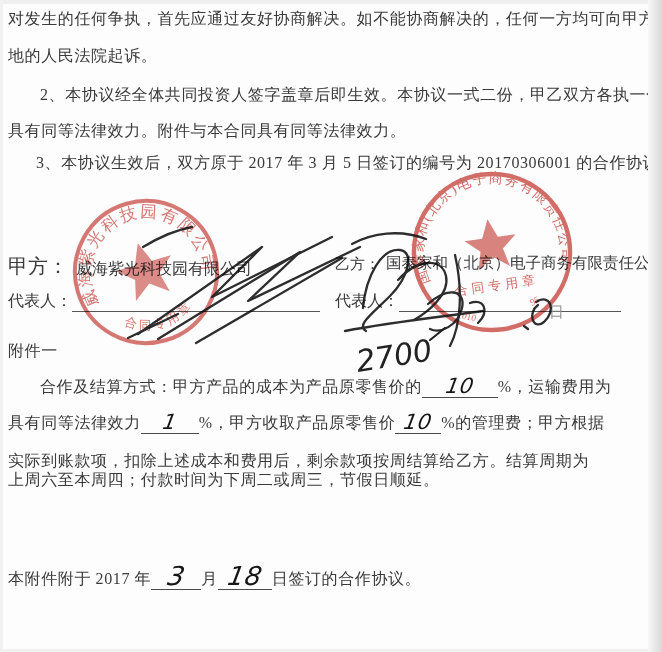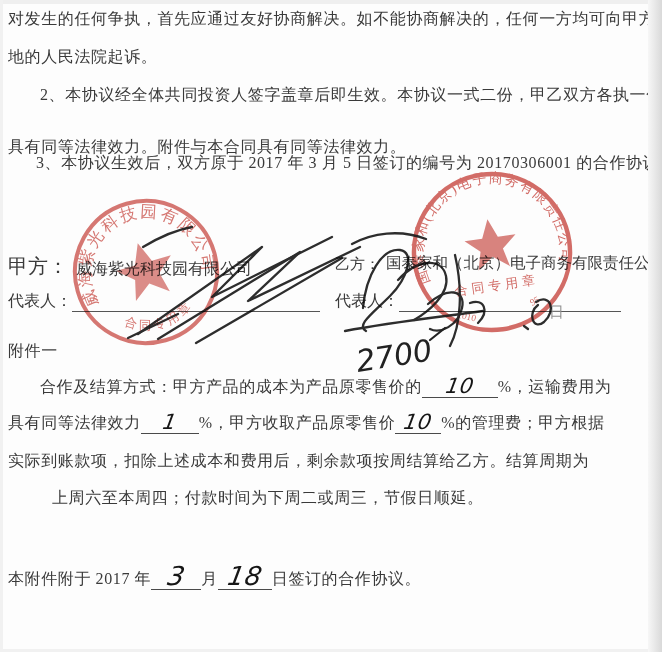--- a/index.html
+++ b/index.html
@@ -26,23 +26,23 @@
   #edge-bottom{left:0;bottom:0;width:662px;height:3px;background:#f1f1f1;}
   #overlay{position:absolute;left:0;top:0;mix-blend-mode:multiply;pointer-events:none;}
   .seal-text{font-family:"Liberation Serif","DejaVu Serif",serif;}
 </style>
 </head>
 <body>
 
 <div id="page">
 
   <div class="tline" style="left:8px;top:8px;">对发生的任何争执，首先应通过友好协商解决。如不能协商解决的，任何一方均可向甲方所在</div>
-  <div class="tline" style="left:8px;top:46px;">地的人民法院起诉。</div>
+  <div class="tline" style="left:8px;top:46px;font-family:Liberation Mono, monospace;">地的人民法院起诉。</div>
   <div class="tline" style="left:40px;top:84px;">2、本协议经全体共同投资人签字盖章后即生效。本协议一式二份，甲乙双方各执一份，</div>
-  <div class="tline" style="left:8px;top:120px;margin-top:16px;">具有同等法律效力。附件与本合同具有同等法律效力。</div>
+  <div class="tline" style="left:8px;top:120px;">具有同等法律效力。附件与本合同具有同等法律效力。</div>
   <div class="tline" style="left:36px;top:152px;">3、本协议生效后，双方原于 2017 年 3 月 5 日签订的编号为 20170306001 的合作协议作废。</div>
 
   <div class="sig-row" style="left:8px;top:253px;">
     <span style="font-size:20px;">甲方：</span>
     <span style="font-size:16px;margin-left:8px;">威海紫光科技园有限公司</span>
   </div>
   <div class="sig-row" style="left:335px;top:253px;">
     <span style="font-size:15px;">乙方：</span>
     <span style="font-size:15.5px;margin-left:6px;letter-spacing:0;">国泰家和（北京）电子商务有限责任公司</span>
   </div>
@@ -61,21 +61,21 @@
 
   <div class="tline" style="left:40px;top:376px;">
     <span>合作及结算方式：甲方产品的成本为产品原零售价的</span><span class="blank" style="width:76px;"><span class="hand">10</span></span><span>%，运输费用为</span>
   </div>
 
   <div class="tline" style="left:8px;top:412px;">
     <span>具有同等法律效力</span><span class="blank" style="width:58px;"><span class="hand">1</span></span><span>%，甲方收取产品原零售价</span><span class="blank" style="width:46px;"><span class="hand">10</span></span><span>%的管理费；甲方根据</span>
   </div>
 
   <div class="tline" style="left:8px;top:450px;">实际到账款项，扣除上述成本和费用后，剩余款项按周结算给乙方。结算周期为</div>
-  <div class="tline" style="left:8px;top:487px;margin-left:44px;">上周六至本周四；付款时间为下周二或周三，节假日顺延。</div>
+  <div class="tline" style="left:8px;top:469px;">上周六至本周四；付款时间为下周二或周三，节假日顺延。</div>
 
   <div class="tline" style="left:8px;top:567px;">
     <span>本附件附于 2017 年</span><span class="blank" style="width:50px;"><span class="hand big">3</span></span><span>月</span><span class="blank" style="width:54px;"><span class="hand big">18</span></span><span>日签订的合作协议。</span>
   </div>
 
   <svg id="overlay" width="662" height="652" viewBox="0 0 662 652">
     <defs>
       <path id="sealA-top" d="M -52,22 A 56,56 0 1 1 52,22"></path>
       <path id="sealA-bot" d="M -40,40 A 54,54 0 0 0 40,40"></path>
       <path id="sealB-top" d="M -62,30 A 69,69 0 1 1 62,30"></path>

